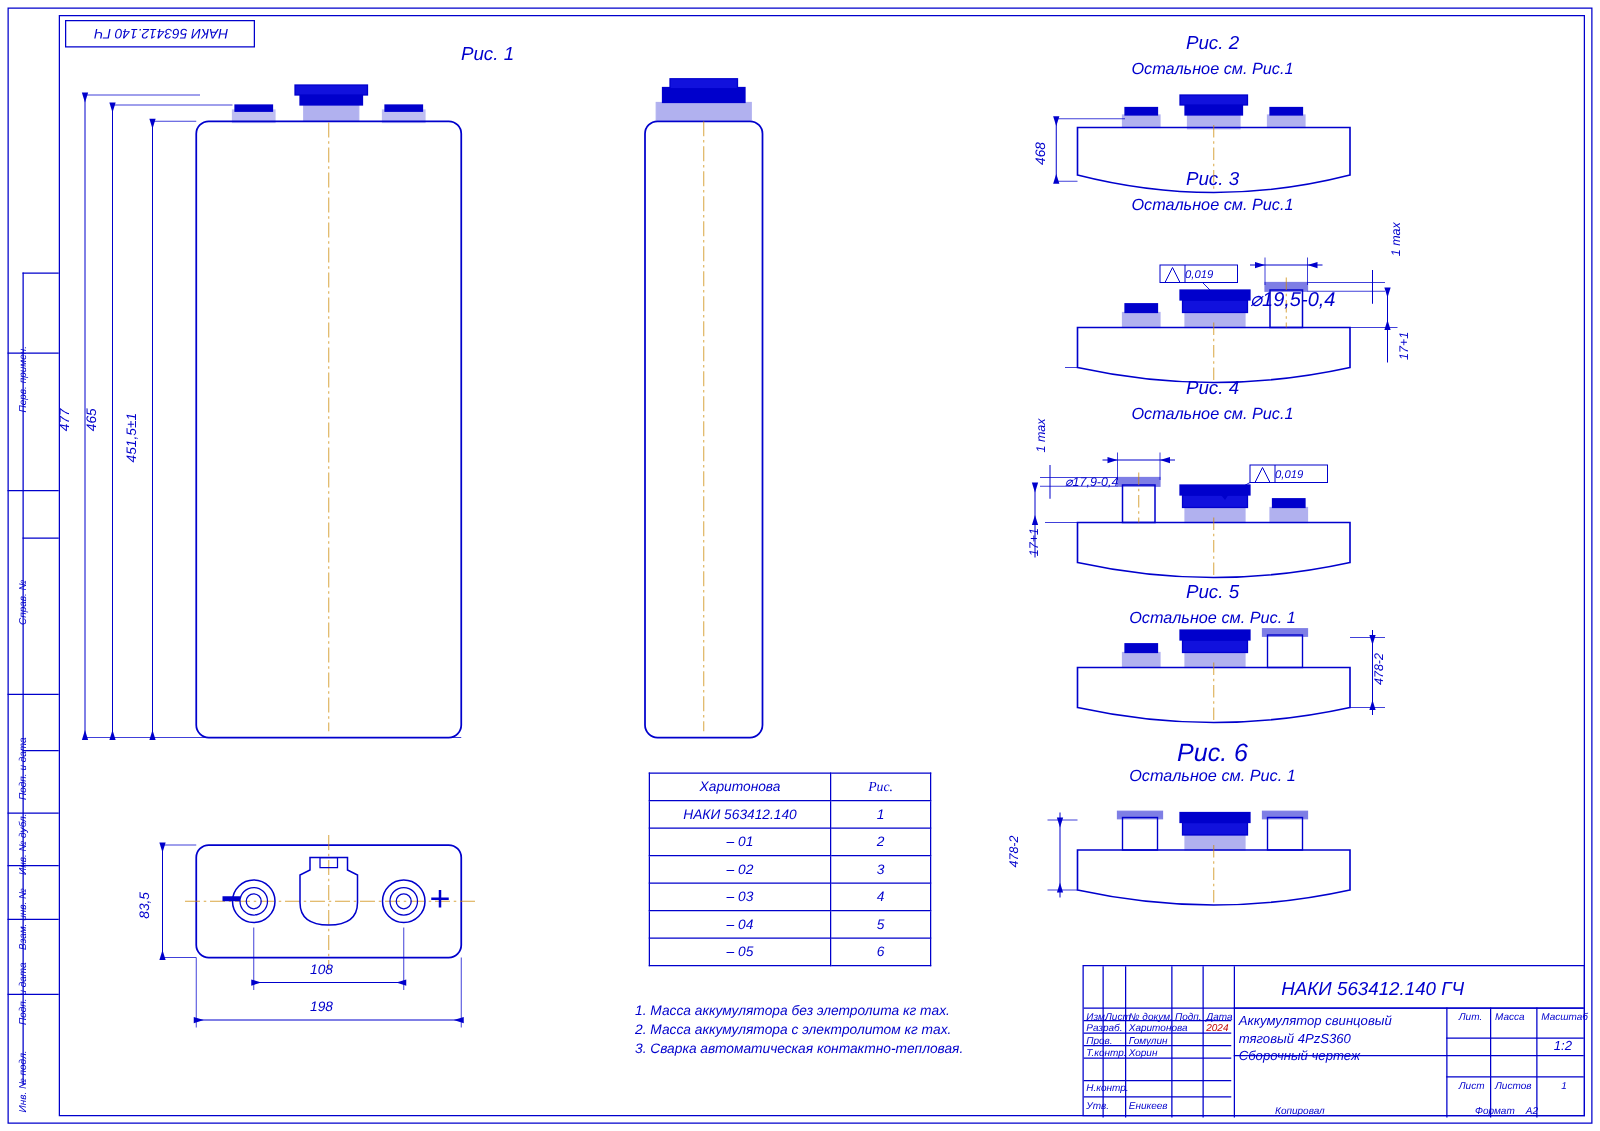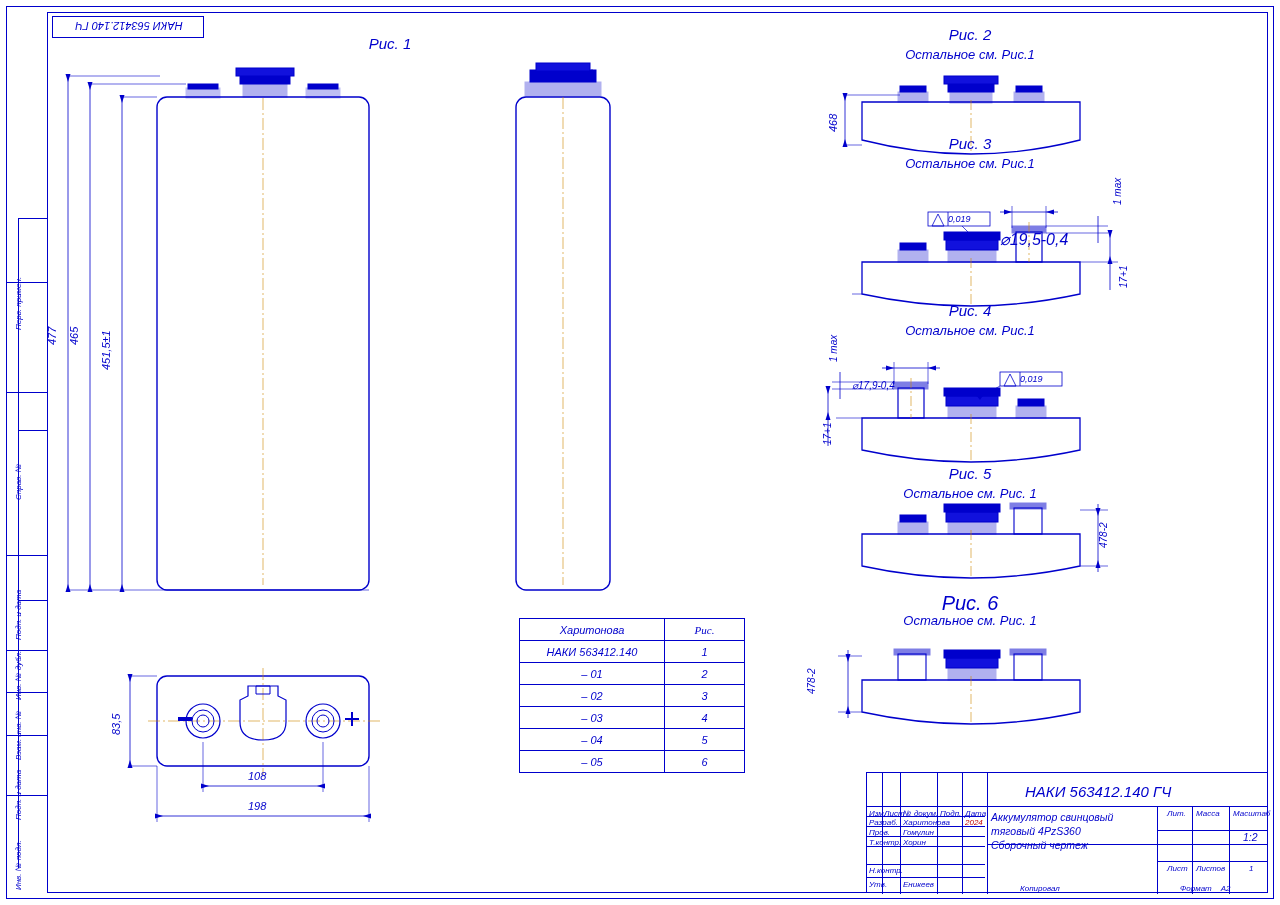--- a/index.html
+++ b/index.html
@@ -366,20 +366,25 @@
       <td>– 04</td>
       <td>5</td>
     </tr>
     <tr>
       <td>– 05</td>
       <td>6</td>
     </tr>
   </tbody>
     </table>
 
+  <div class="notes">
+    <div>1. Масса аккумулятора без элетролита   кг max.</div>
+    <div>2. Масса аккумулятора с электролитом   кг max.</div>
+    <div>3. Сварка автоматическая контактно-тепловая.</div>
+  </div>
 
   <div class="tb">
 
     <div class="h" style="top:33px;"></div>
     <div class="h" style="top:43px; left:0; right:282px;"></div>
     <div class="h" style="top:53px; left:0; right:282px;"></div>
     <div class="h" style="top:63px; left:0; right:282px;"></div>
     <div class="h" style="top:73px; left:0; right:282px;"></div>
     <div class="h" style="top:91px; left:0; right:282px;"></div>
     <div class="h" style="top:104px; left:0; right:282px;"></div>

